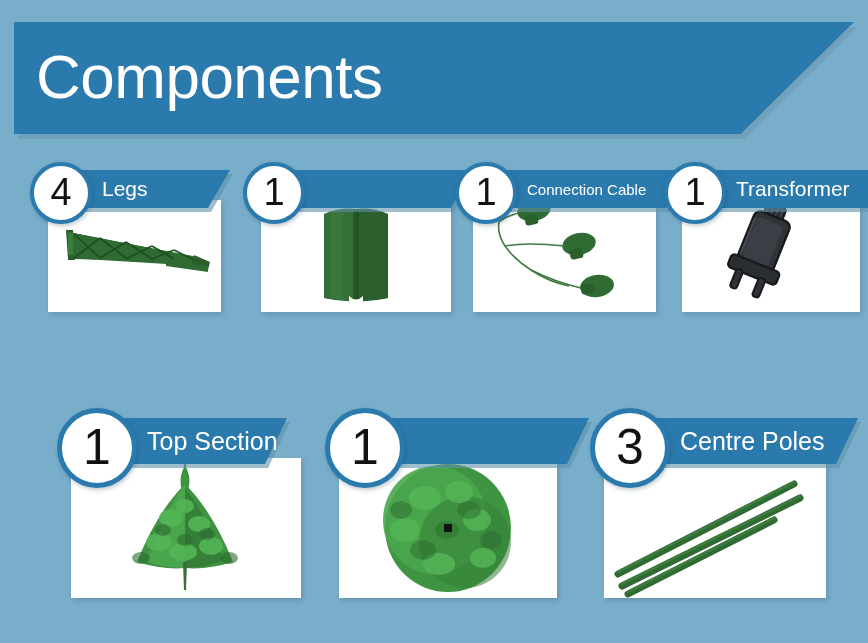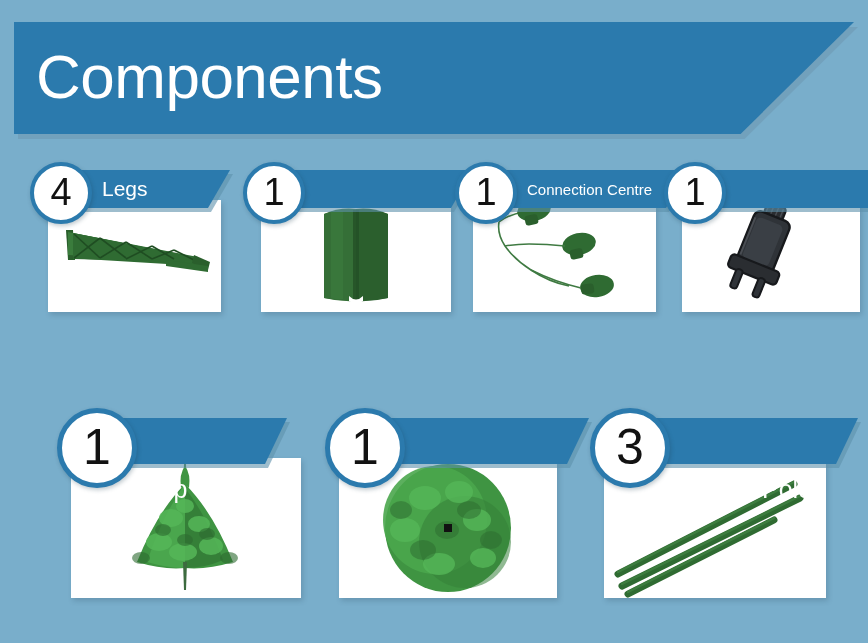--- a/index.html
+++ b/index.html
@@ -129,21 +129,21 @@
   }
 
   
   .row1 .badge { width: 62px; height: 62px; }
   .row1 .badge-num { font-size: 38px; }
   .row2 .badge { width: 80px; height: 80px; border-width: 5px; }
   .row2 .badge-num { font-size: 50px; }
 
   .row1 .ribbon-label { font-size: 21px; }
   .row1 .ribbon-label.small { font-size: 15px; }
-  .row2 .ribbon-label { font-size: 25px; margin-top: 48px; }
+  .row2 .ribbon-label { font-size: 25px; }
 
   
   #card-legs          { left: 30px;  top: 162px; }
   #card-stand         { left: 243px; top: 162px; }
   #card-cable         { left: 455px; top: 162px; }
   #card-transformer   { left: 664px; top: 162px; }
 
   .row1 .photo   { left: 18px; top: 38px; width: 173px; height: 112px; }
   .row1 .ribbon-wrap { left: 48px; top: 8px; height: 38px; }
   .row1 .badge   { left: 0px; top: 0px; }
@@ -263,21 +263,21 @@
         </g>
         <g fill="none" stroke="#3f7a42" stroke-width="1.6">
           <path d="M56,44 Q74,44 92,46"></path>
           <path d="M58,70 Q82,82 108,88"></path>
         </g>
       </svg>
     </div>
     <div class="ribbon-wrap">
       <div class="ribbon-shadow"></div>
       <div class="ribbon"></div>
-      <div class="ribbon-label small">Connection Centre</div>
+      <div class="ribbon-label small">Connection Cable</div>
     </div>
     <div class="badge">
       <span class="badge-num">1</span>
     </div>
   </div>
 
   <div class="card row1" id="card-transformer">
     <div class="photo">
       <svg class="art" viewBox="0 0 178 112" xmlns="http://www.w3.org/2000/svg">
         <g transform="rotate(22 89 56)">
@@ -288,20 +288,21 @@
           <rect x="52" y="68" width="52" height="14" rx="4" fill="#2a2d31" stroke="#17191c" stroke-width="2.2"></rect>
           <rect x="62" y="80" width="7" height="20" rx="3" fill="#2f3338" stroke="#17191c" stroke-width="2"></rect>
           <rect x="86" y="80" width="7" height="20" rx="3" fill="#2f3338" stroke="#17191c" stroke-width="2"></rect>
           <path d="M60,26 L60,66" stroke="#55595f" stroke-width="2" opacity=".7"></path>
         </g>
       </svg>
     </div>
     <div class="ribbon-wrap">
       <div class="ribbon-shadow"></div>
       <div class="ribbon"></div>
+      <div class="ribbon-label">Transformer</div>
     </div>
     <div class="badge">
       <span class="badge-num">1</span>
     </div>
   </div>
 
   <div class="card row2" id="card-top">
     <div class="photo">
       <svg class="art" viewBox="0 0 230 140" xmlns="http://www.w3.org/2000/svg">
         <g>

